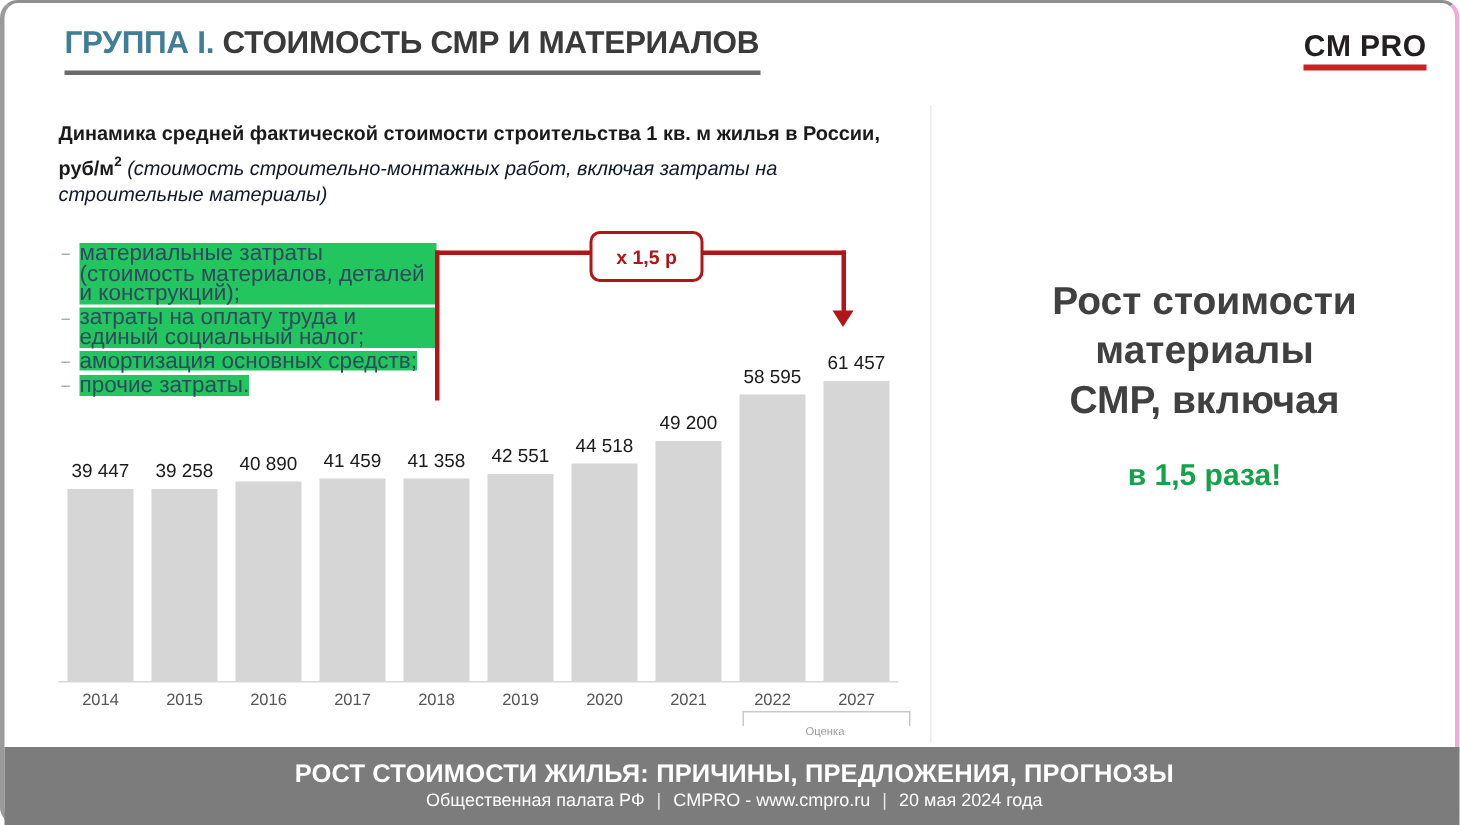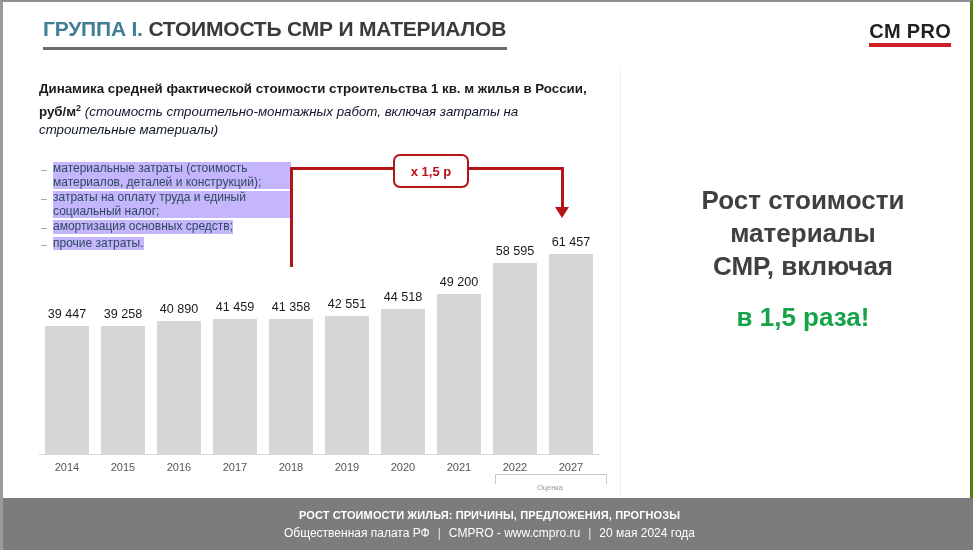--- a/index.html
+++ b/index.html
@@ -8,22 +8,23 @@
     background:#ffffff;
     font-family:"Liberation Sans","DejaVu Sans",sans-serif;
     overflow:hidden;
     position:relative;
   }
   .slide{
     position:absolute;left:0;top:0;width:973px;height:550px;
     background:#ffffff;
     box-sizing:border-box;
     border-left:3px solid #9a9a9a;
-    border-right:3px solid #4d7c0f;
+    border-right:3px solid #f9a8d4;
     border-top:2px solid #8f8f8f;
+    border-radius:12px;
   }
 
   
   .header{
     position:absolute;left:40px;top:14px;width:900px;height:42px;
   }
   .header-title{
     font-size:21px;font-weight:bold;letter-spacing:-0.2px;
     white-space:nowrap;line-height:26px;
     font-family:"Liberation Sans","DejaVu Sans",sans-serif;
@@ -58,22 +59,22 @@
     position:absolute;left:38px;top:160px;width:250px;
   }
   .bullet{
     display:flex;align-items:flex-start;margin-bottom:2px;
   }
   .bullet .dash{
     width:12px;flex:0 0 12px;color:#7292ad;font-size:10px;line-height:13.5px;
     padding-top:1px;
   }
   .bullet .btext{
-    font-size:12px;line-height:13.5px;color:#2f4a5e;
-    background:#c4b5fd;
+    font-size:15px;line-height:13.5px;color:#2f4a5e;
+    background:#22c55e;
     box-decoration-break:clone;-webkit-box-decoration-break:clone;
   }
 
   
   .vdivider{
     position:absolute;left:617px;top:68px;width:1px;height:425px;
     background:#ececec;
   }
 
   
@@ -146,32 +147,32 @@
   }
 
   
   .rightpanel{
     position:absolute;left:640px;top:182px;width:320px;text-align:center;
   }
   .rp-main{
     font-size:26px;font-weight:bold;color:#404040;line-height:33px;
   }
   .rp-accent{
-    font-size:26px;font-weight:bold;color:#15a349;line-height:33px;
+    font-size:20px;font-weight:bold;color:#15a349;line-height:33px;
     margin-top:18px;
   }
 
   
   .footer{
     position:absolute;left:0;bottom:0;width:973px;height:52px;
     background:#7c7c7c;color:#ffffff;text-align:center;
     display:flex;flex-direction:column;align-items:center;justify-content:center;
   }
   .footer-top{
-    font-size:11px;font-weight:bold;letter-spacing:0.1px;line-height:17px;
+    font-size:17px;font-weight:bold;letter-spacing:0.1px;line-height:17px;
   }
   .footer-bottom{
     font-size:12px;line-height:18px;
   }
   .footer-bottom .sep{padding:0 8px;color:#e6e6e6;}
 </style>
 </head>
 <body>
 
 <div class="slide">

